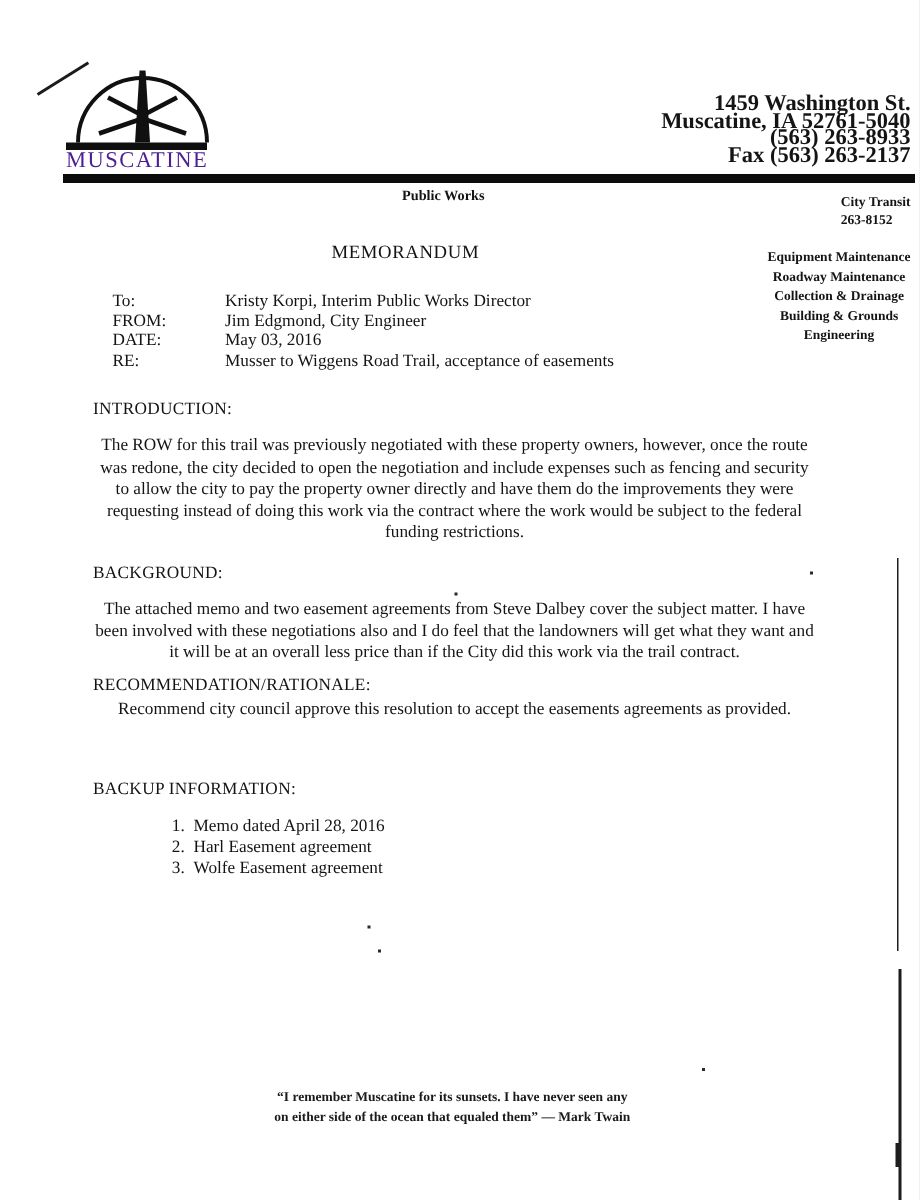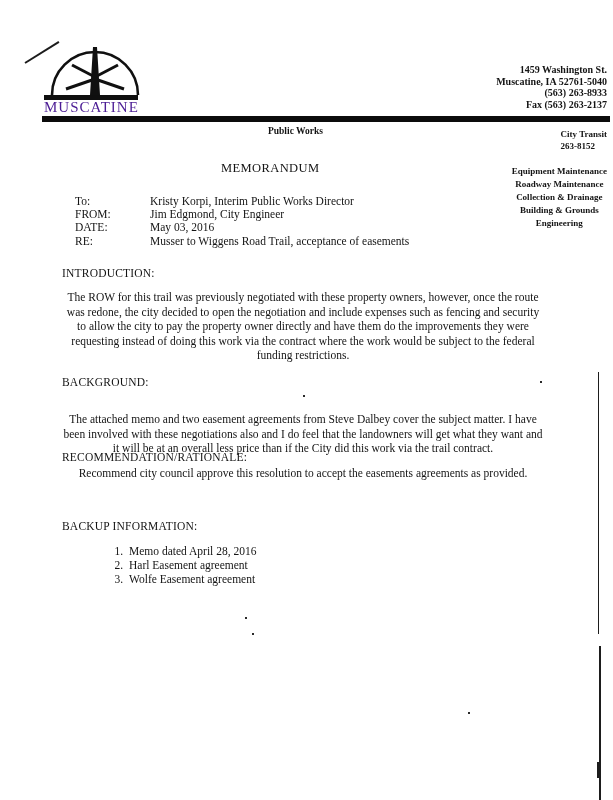--- a/index.html
+++ b/index.html
@@ -21,21 +21,21 @@
   .emblem { left:50px; top:44px; }
   .logo-bar { left:44px; top:95px; width:94px; height:5px; background:#0f0f0f; }
   .logo-text {
     left:44px; top:99px; font-size:15px; letter-spacing:1px;
     font-weight:normal; color:#4c1d95; white-space:nowrap;
   }
   .header-rule { left:42px; top:116px; width:568px; height:6px; background:#0c0c0c; }
 
   .contact {
     right:6px; top:64px; text-align:right;
-    font-size:10px; font-weight:bold; line-height:11.5px; white-space:nowrap;
+    font-size:15px; font-weight:bold; line-height:11.5px; white-space:nowrap;
   }
   .dept-label { left:268px; top:126px; font-size:9.5px; font-weight:bold; }
   .transit {
     right:6px; top:128px; 
     font-size:9px; font-weight:bold; line-height:12px;
   }
   .divisions {
     right:6px; top:165px; text-align:center;
     font-size:9px; font-weight:bold; line-height:13px; white-space:nowrap;
   }
@@ -46,21 +46,21 @@
   .field-row { display:flex; }
   .field-label { width:75px; }
   .field-value { white-space:nowrap; }
 
   .sec-heading { left:62px; font-size:11.5px; letter-spacing:0.2px; }
   .sec-body { left:62px; width:482px; font-size:11.5px; line-height:14.6px; text-align:center; }
 
   .h-intro { top:267px;text-align:right; }
   .b-intro { top:290px; }
   .h-back  { top:376px; }
-  .b-back  { top:399px;margin-top:13px; }
+  .b-back  { top:399px; }
   .h-rec   { top:451px; }
   .b-rec   { top:466px; }
   .h-backup{ top:520px; }
 
   .backup-list {
     left:112px; top:545px; margin:0; padding-left:14px;
     font-size:11.5px; line-height:13.8px;
   }
   .backup-list li { padding-left:3px; }
 
@@ -147,20 +147,24 @@
   <div class="abs sec-heading h-rec">RECOMMENDATION/RATIONALE:</div>
   <div class="abs sec-body b-rec">Recommend city council approve this resolution to accept the easements agreements as provided.</div>
 
   <div class="abs sec-heading h-backup">BACKUP INFORMATION:</div>
   <ol class="abs backup-list">
     <li>Memo dated April 28, 2016</li>
     <li>Harl Easement agreement</li>
     <li>Wolfe Easement agreement</li>
   </ol>
 
+  <div class="abs footer-quote">
+    <div>“I remember Muscatine for its sunsets. I have never seen any</div>
+    <div>on either side of the ocean that equaled them” — Mark Twain</div>
+  </div>
 
   <div class="abs artifact" style="left:598px; top:372px; width:1px; height:262px;"></div>
   <div class="abs artifact" style="left:599px; top:646px; width:2px; height:154px;"></div>
   <div class="abs artifact" style="left:597px; top:762px; width:3px; height:16px;"></div>
   <div class="abs speck" style="left:540px; top:381px;"></div>
   <div class="abs speck" style="left:303px; top:395px;"></div>
   <div class="abs speck" style="left:245px; top:617px;"></div>
   <div class="abs speck" style="left:252px; top:633px;"></div>
   <div class="abs speck" style="left:468px; top:712px;"></div>
 

